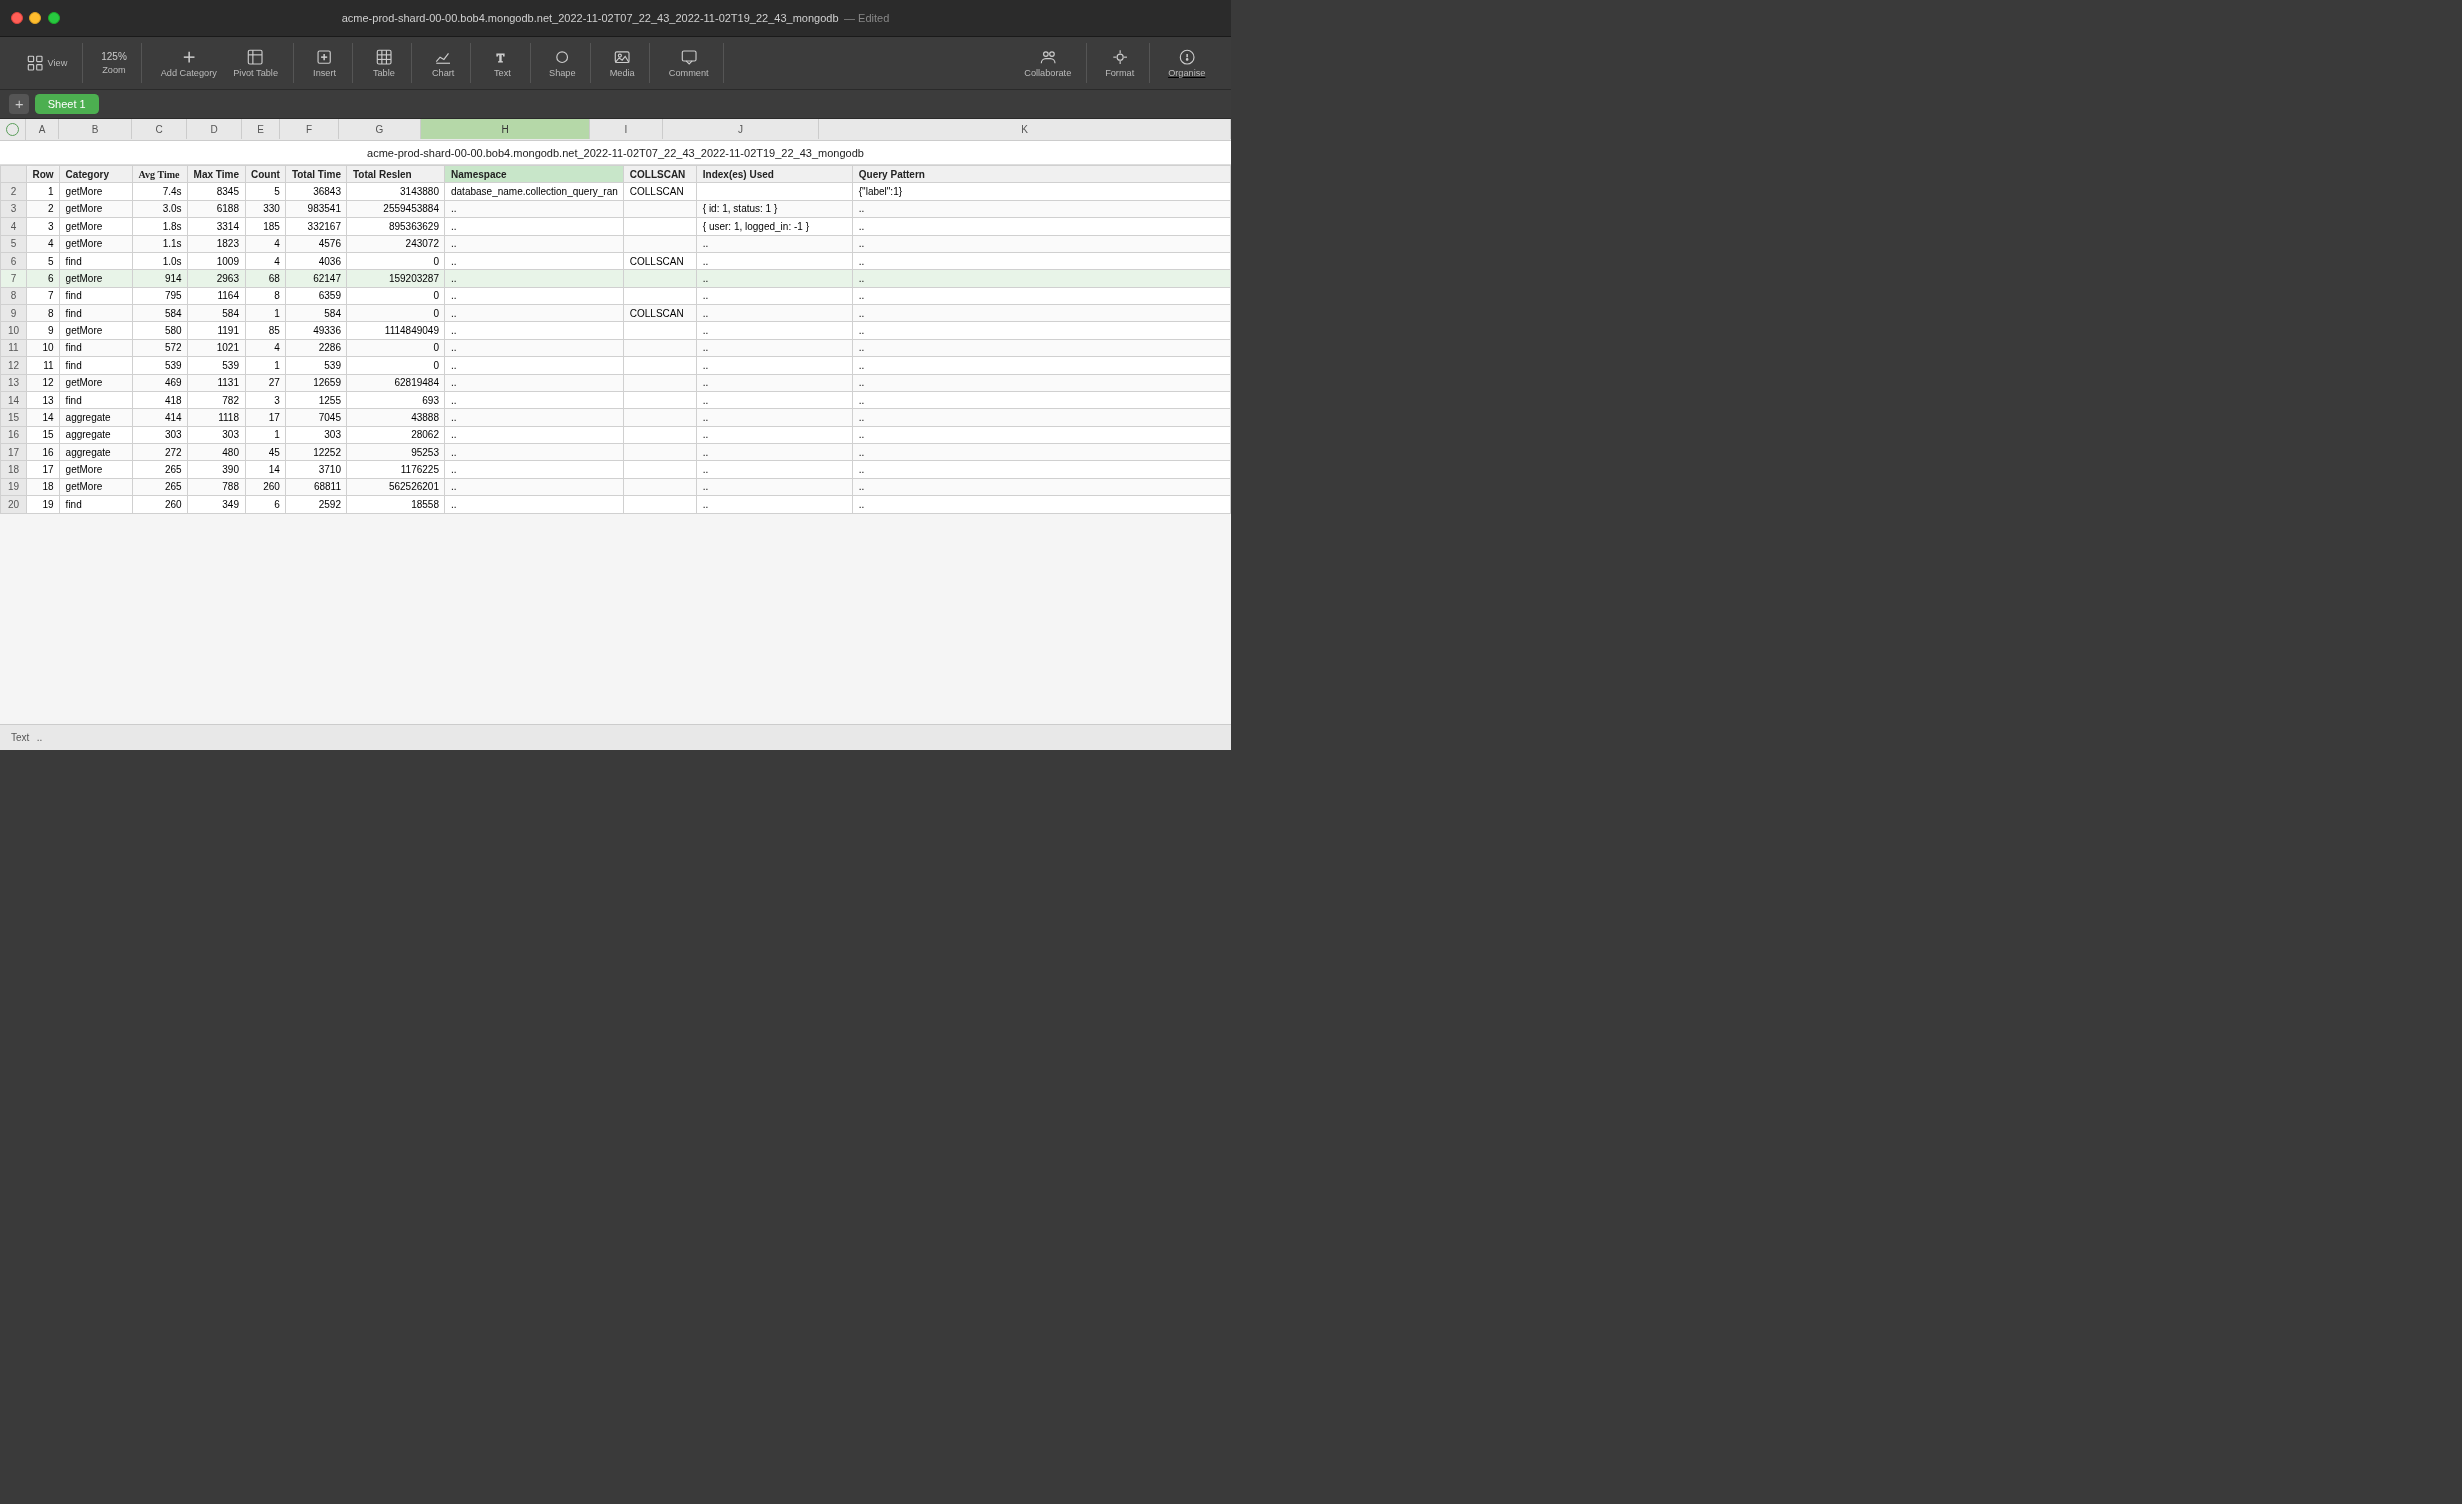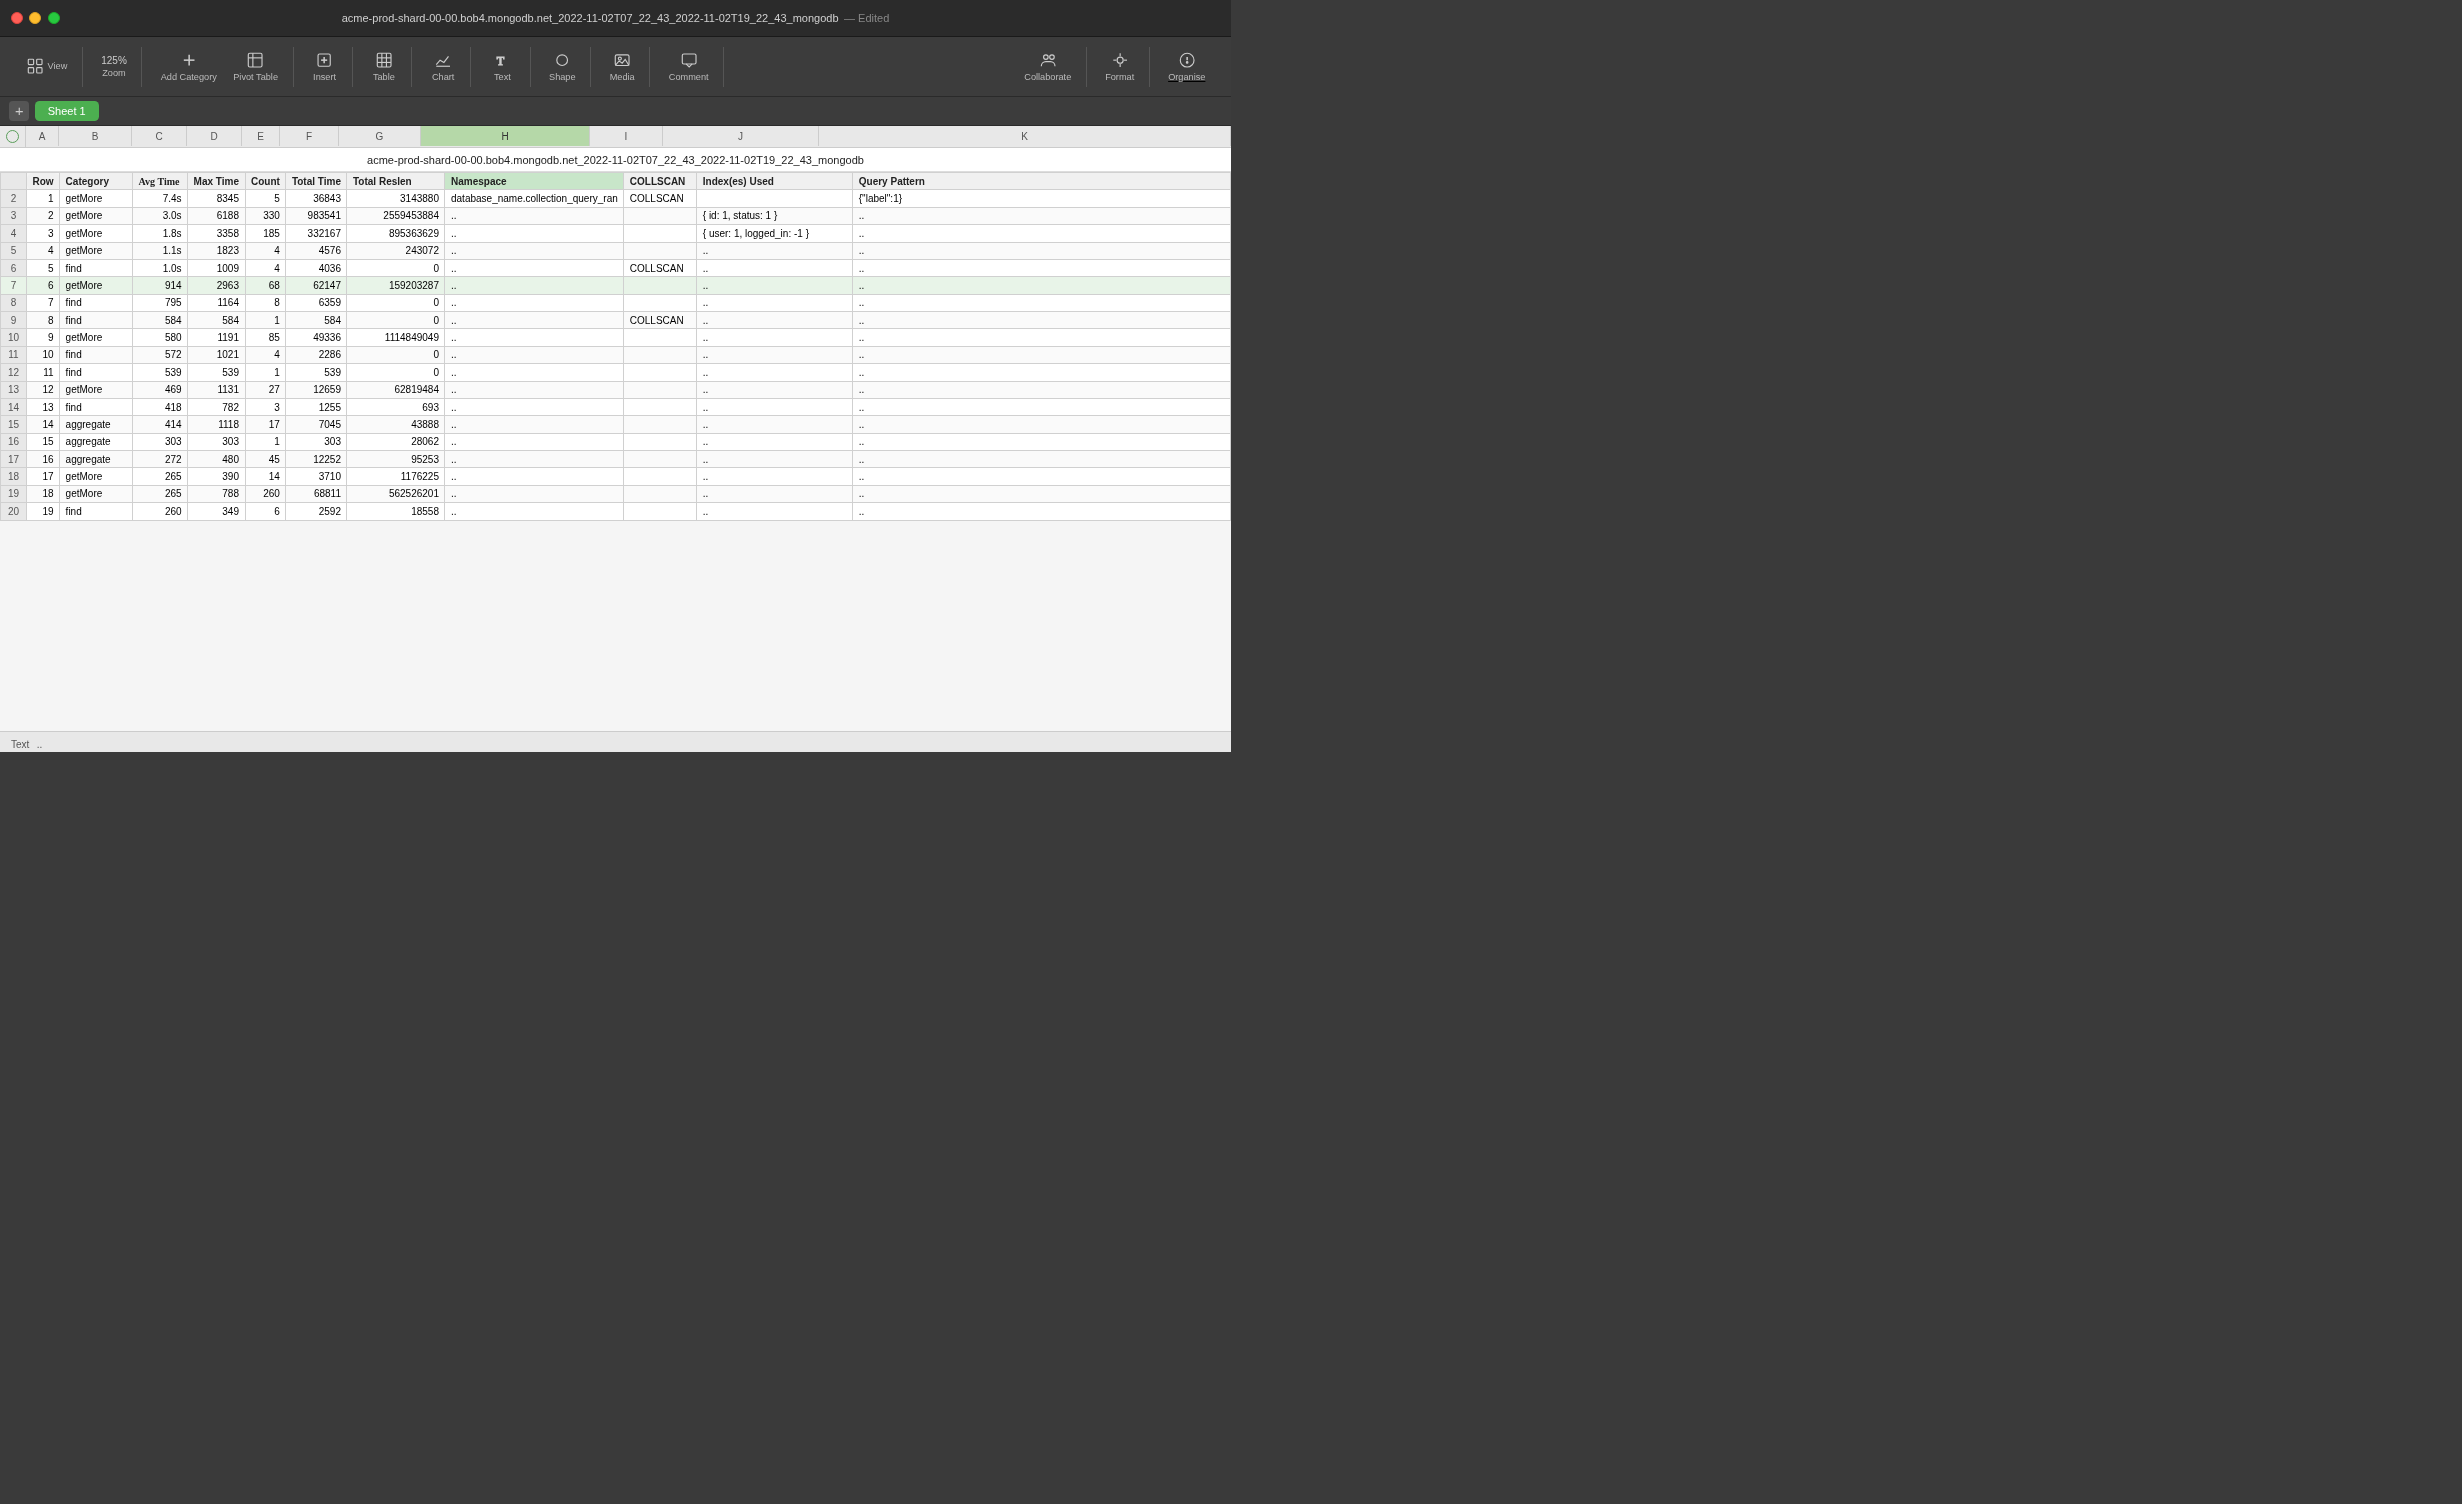--- a/index.html
+++ b/index.html
@@ -43,21 +43,21 @@
       font-weight: 400;
     }
     .title-edited {
       color: #888;
       font-size: 11px;
     }
 
     
     .toolbar {
       background: #3c3c3c;
-      height: 60px;
+      height: 53px;
       display: flex;
       align-items: center;
       padding: 0 11px;
       border-bottom: 0.9px solid #2a2a2a;
       gap: 3.7px;
     }
     .toolbar-group {
       display: flex;
       align-items: center;
       gap: 1.8px;
@@ -449,21 +449,21 @@
             <td>..</td>
             <td></td>
             <td>{ id: 1, status: 1 }</td>
             <td>..</td>
           </tr>
           <tr>
             <td class="row-num">4</td>
             <td class="number">3</td>
             <td>getMore</td>
             <td class="number">1.8s</td>
-            <td class="number">3358</td>
+            <td class="number">3314</td>
             <td class="number">185</td>
             <td class="number">332167</td>
             <td class="number">895363629</td>
             <td>..</td>
             <td></td>
             <td>{ user: 1, logged_in: -1 }</td>
             <td>..</td>
           </tr>
           <tr>
             <td class="row-num">5</td>

